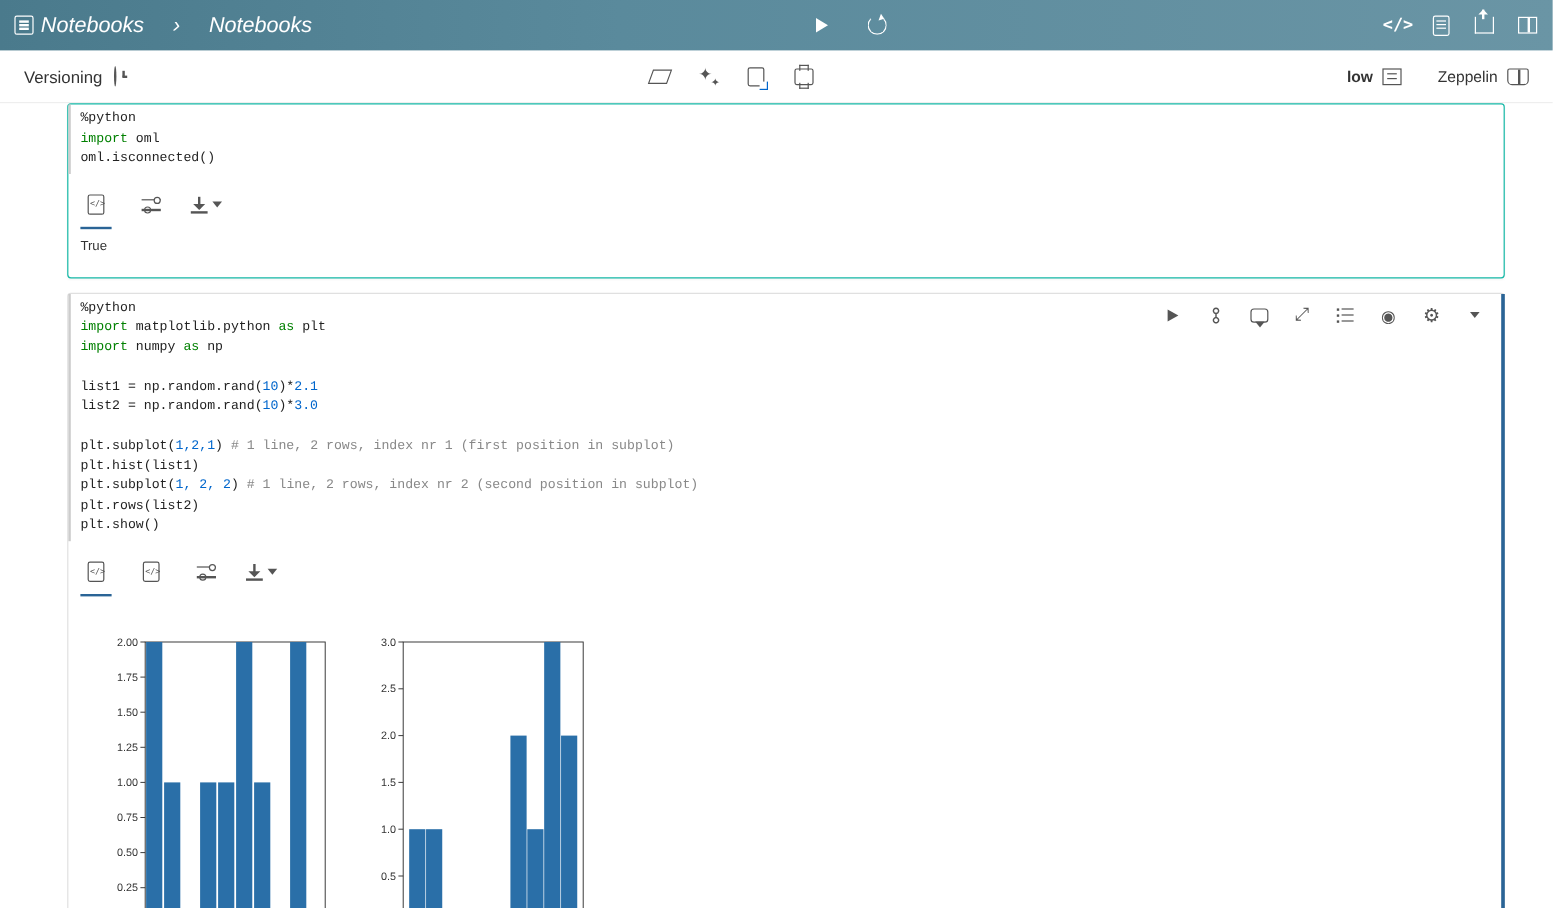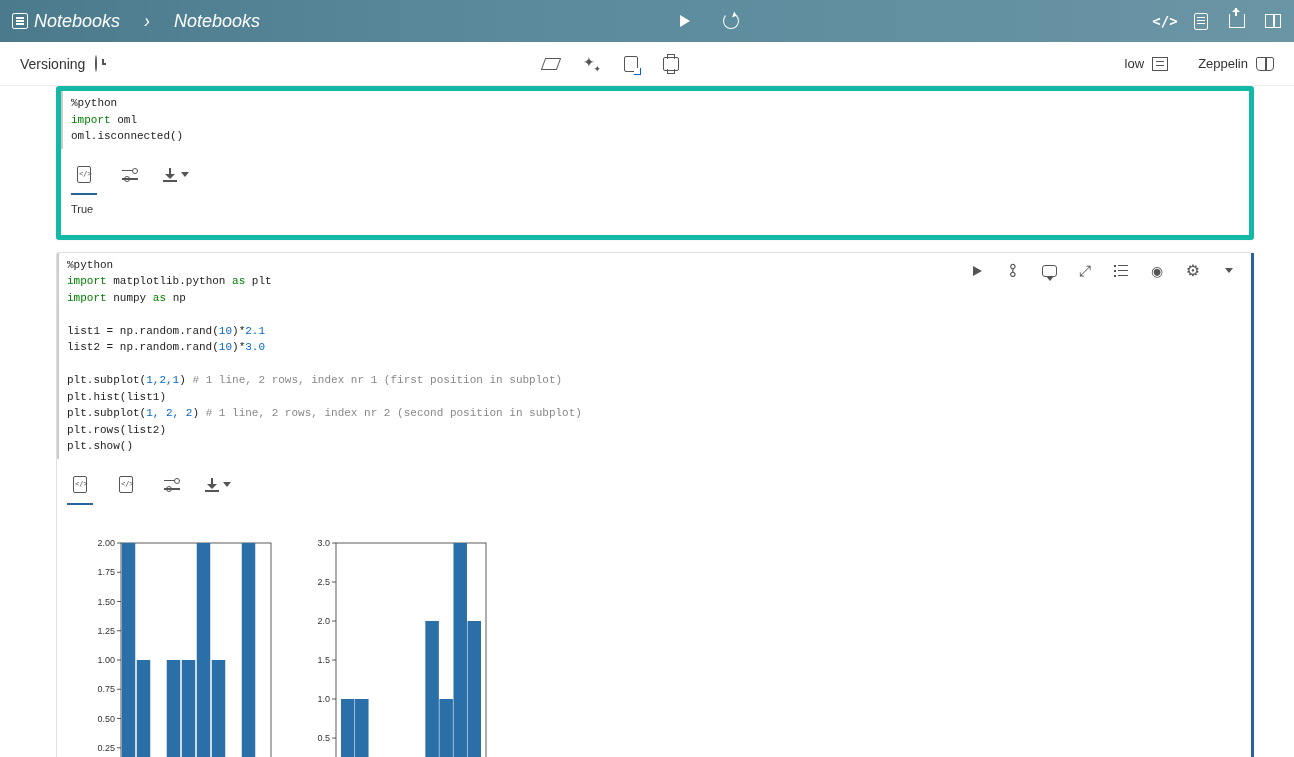--- a/index.html
+++ b/index.html
@@ -60,21 +60,21 @@
 .settings-icon::before{content:'';position:absolute;left:0;right:0;top:0;height:1.5px;background:#555;}
 .settings-icon::after{content:'';position:absolute;left:0;right:0;bottom:0;height:1.5px;background:#555;}
 .settings-dots::before{content:'';position:absolute;left:10px;top:-2px;width:4px;height:4px;border:1.5px solid #555;border-radius:50%;background:#fff;}
 .settings-dots::after{content:'';position:absolute;left:2px;bottom:-2px;width:4px;height:4px;border:1.5px solid #555;border-radius:50%;background:#fff;}
 .download-icon{width:14px;height:14px;position:relative;}
 .download-icon::before{content:'';position:absolute;left:6px;top:0;width:1.5px;height:10px;background:#555;}
 .download-icon::after{content:'';position:absolute;left:2px;top:6px;border-left:5px solid transparent;border-right:5px solid transparent;border-top:5px solid #555;}
 .download-base{position:absolute;left:0;right:0;bottom:0;height:1.5px;background:#555;}
 .caret{margin-left:4px;border-left:4px solid transparent;border-right:4px solid transparent;border-top:5px solid #555;}
 .cell-output { padding:8px 10px 20px; font-size:11px; color:#333; }
-.cell1-wrap { border:5px solid #14b8a6; border-radius:3px; box-shadow:0 1px 2px rgba(0,0,0,0.04); padding:0 0 0 0;}
+.cell1-wrap { border:1px solid #14b8a6; border-radius:3px; box-shadow:0 1px 2px rgba(0,0,0,0.04); padding:0 0 0 0;}
 .cell2-wrap { border:1px solid #e0e0e0; border-radius:3px; position:relative; }
 .cell2-wrap::after{content:'';position:absolute;right:-1px;top:0;bottom:0;width:3px;background:#2a6496;}
 .cell-actions{position:absolute;right:20px;top:10px;display:flex;gap:20px;align-items:center;}
 .action-icon{color:#555;cursor:pointer;width:16px;height:16px;display:flex;align-items:center;justify-content:center;}
 .play-sm::before{content:'';border-left:9px solid #555;border-top:5px solid transparent;border-bottom:5px solid transparent;display:block;}
 .tree-icon::before{content:'⚯';font-size:16px;transform:rotate(90deg);display:block;}
 .comment-icon{width:15px;height:12px;border:1.5px solid #555;border-radius:3px;position:relative;}
 .comment-icon::after{content:'';position:absolute;left:3px;bottom:-5px;border-left:4px solid transparent;border-right:4px solid transparent;border-top:5px solid #555;}
 .expand-icon::before{content:'⤢';font-size:15px;}
 .list-icon{width:14px;height:12px;position:relative;}
@@ -137,21 +137,21 @@
         <span class="sparkle-icon"></span>
       </span>
     <span class="sub-icon">
         <span class="copy-icon"></span>
       </span>
     <span class="sub-icon">
         <span class="print-icon"></span>
       </span>
   </div>
   <div class="subbar-right">
-    <span style="display:flex;align-items:center;gap:8px;">
+    <span style="display:flex;align-items:center;gap:8px;font-weight:bold;">
       <span class="low-label">low</span>
       <span class="priority-icon"></span>
     </span>
     <span style="display:flex;align-items:flex-end;gap:8px;">
       <span class="zepp-label">Zeppelin</span>
       <span class="book-icon"></span>
     </span>
   </div>
 </div>
 

